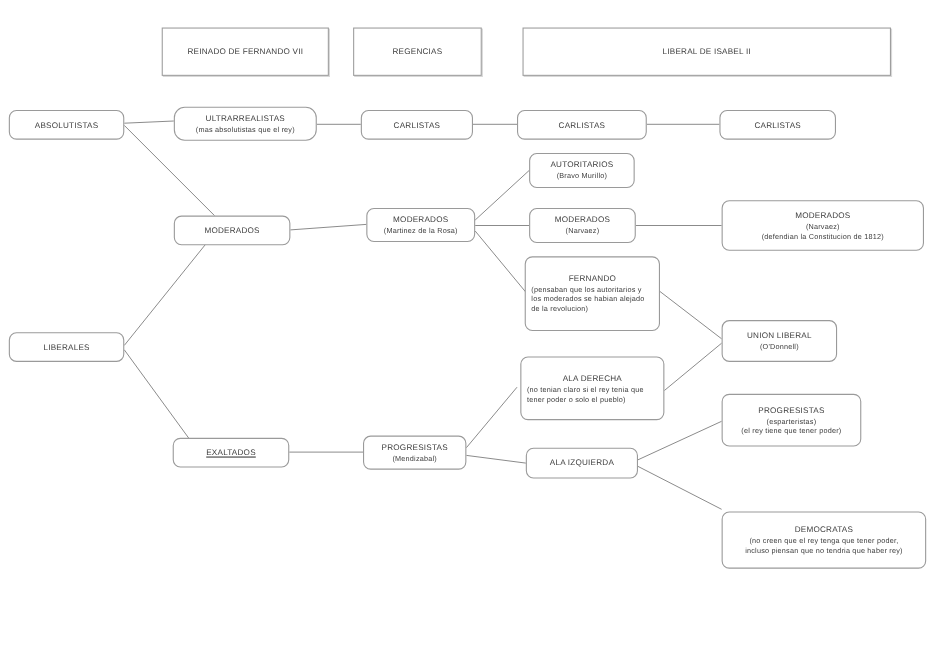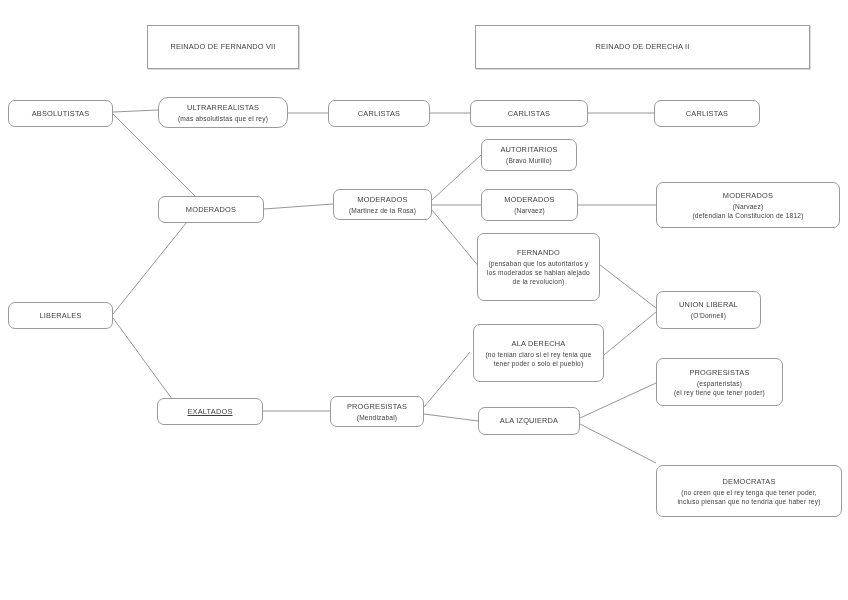--- a/index.html
+++ b/index.html
@@ -33,21 +33,20 @@
     stroke-width: 0.9;
     fill: none;
   }
   .node {
     position: absolute;
     box-sizing: border-box;
     display: flex;
     flex-direction: column;
     align-items: center;
     justify-content: center;
-    text-align: center;
     border: 1px solid #9a9a9a;
     background: #ffffff;
     color: #3d3d3d;
     letter-spacing: 0.2px;
   }
   .node.header {
     border-radius: 0;
     border: 1px solid #9e9e9e;
     box-shadow: 1px 1px 0 #d8d8d8;
     font-size: 9.5px;
@@ -109,22 +108,25 @@
     <line x1="604" y1="355" x2="656" y2="312"></line>
 
     <line x1="580" y1="418" x2="656" y2="383"></line>
 
     <line x1="580" y1="424" x2="656" y2="463"></line>
   </svg>
 
   <div class="node header" style="left:147px; top:25px; width:152px; height:44px;">
     <span class="ttl">REINADO DE FERNANDO VII</span>
   </div>
+  <div class="node header" style="left:321px; top:25px; width:117px; height:44px;">
+    <span class="ttl">REGENCIAS</span>
+  </div>
   <div class="node header" style="left:475px; top:25px; width:335px; height:44px;">
-    <span class="ttl">REINADO DE DERECHA II</span>
+    <span class="ttl">LIBERAL DE ISABEL II</span>
   </div>
 
   <div class="node rounded" style="left:8px; top:100px; width:105px; height:27px;">
     <span class="ttl">ABSOLUTISTAS</span>
   </div>
   <div class="node rounded" style="left:8px; top:302px; width:105px; height:27px;">
     <span class="ttl">LIBERALES</span>
   </div>
 
   <div class="node rounded multiline" style="left:158px; top:97px; width:130px; height:31px;border-radius:10px;">

